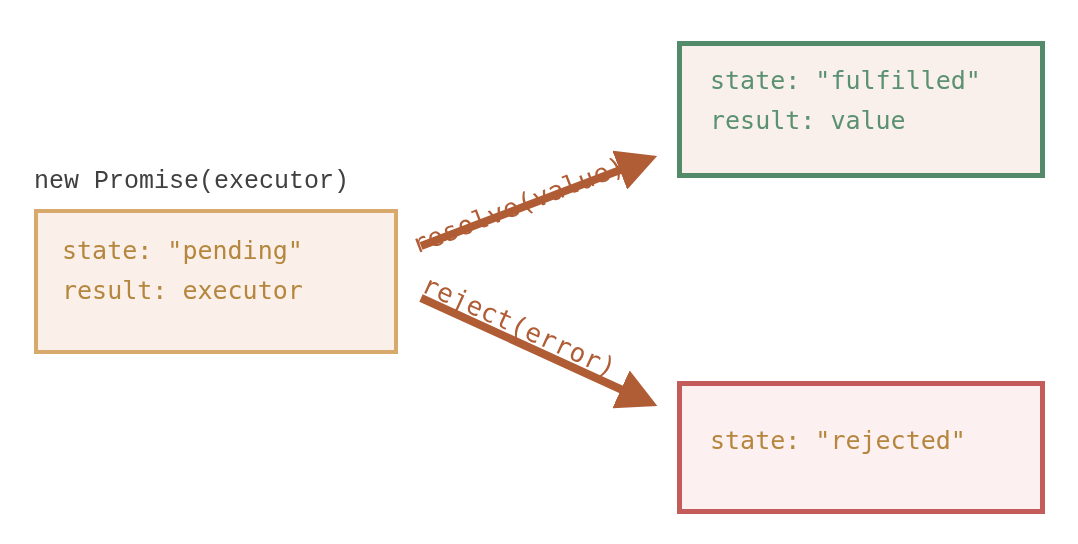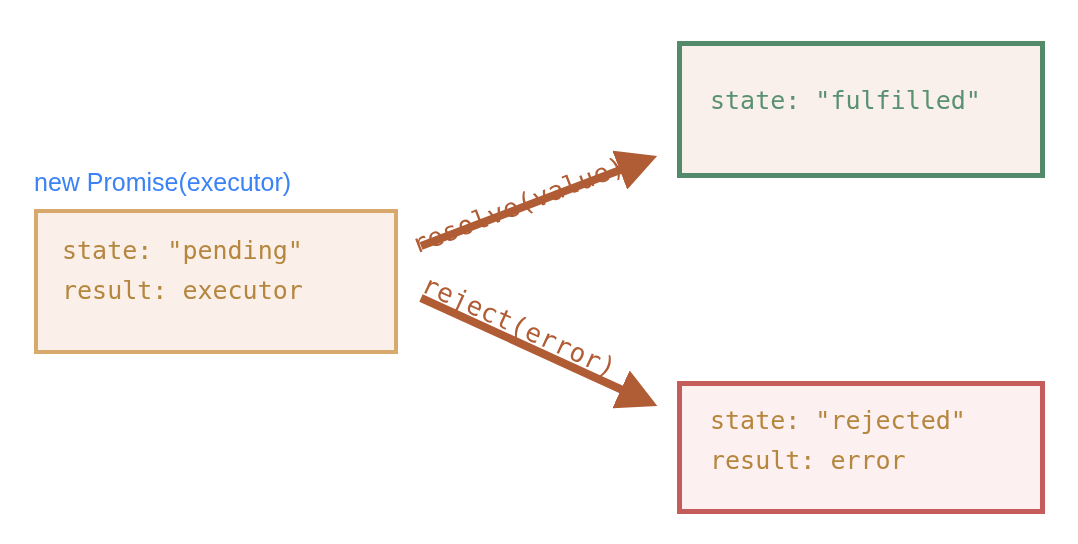--- a/index.html
+++ b/index.html
@@ -70,24 +70,24 @@
     padding-left: 28px;
     padding-bottom: 14px;
   }
   #box-rejected .state-line { color: #b5863e; }
 
   
   #promise-caption {
     position: absolute;
     left: 34px;
     top: 166px;
-    font-family: Liberation Sans, sans-serif;
+    font-family: Liberation Mono, monospace;
     font-size: 25px;
     line-height: 32px;
-    color: #3b82f6;
+    color: #404040;
     white-space: pre;
   }
 
   
   #arrows {
     position: absolute;
     left: 0;
     top: 0;
     width: 1078px;
     height: 544px;
@@ -106,25 +106,25 @@
 
   <div id="promise-caption">new Promise(executor)</div>
 
   <div class="state-box" id="box-pending">
     <div class="state-line">state: "pending"</div>
     <div class="state-line">result: executor</div>
   </div>
 
   <div class="state-box" id="box-fulfilled">
     <div class="state-line">state: "fulfilled"</div>
+    <div class="state-line">result: value</div>
   </div>
 
   <div class="state-box" id="box-rejected">
     <div class="state-line">state: "rejected"</div>
-    <div class="state-line">result: error</div>
   </div>
 
   <svg id="arrows" viewBox="0 0 1078 544">
     <defs>
       <marker id="head-resolve" markerWidth="5.2" markerHeight="5.2" refX="1.1" refY="2.6" orient="auto" markerUnits="strokeWidth">
         <path d="M0,0 L0,5.2 L5.0,2.6 z" fill="#b05c35"></path>
       </marker>
       <marker id="head-reject" markerWidth="5.2" markerHeight="5.2" refX="1.1" refY="2.6" orient="auto" markerUnits="strokeWidth">
         <path d="M0,0 L0,5.2 L5.0,2.6 z" fill="#b05c35"></path>
       </marker>

